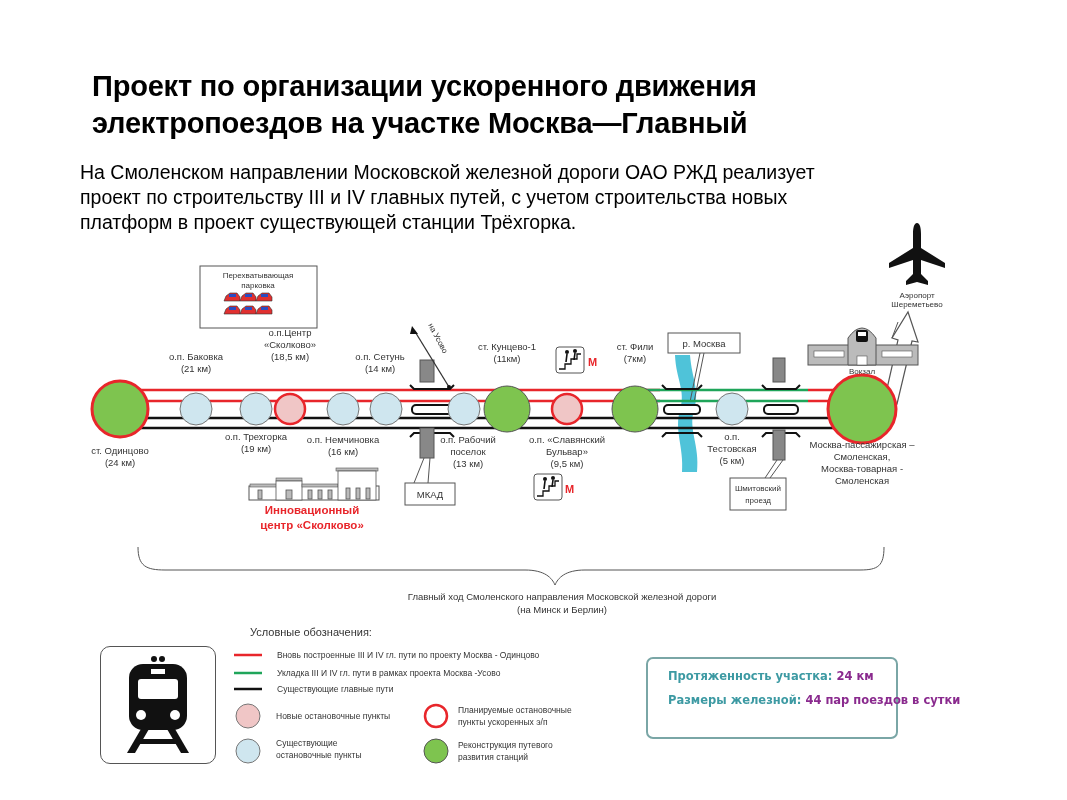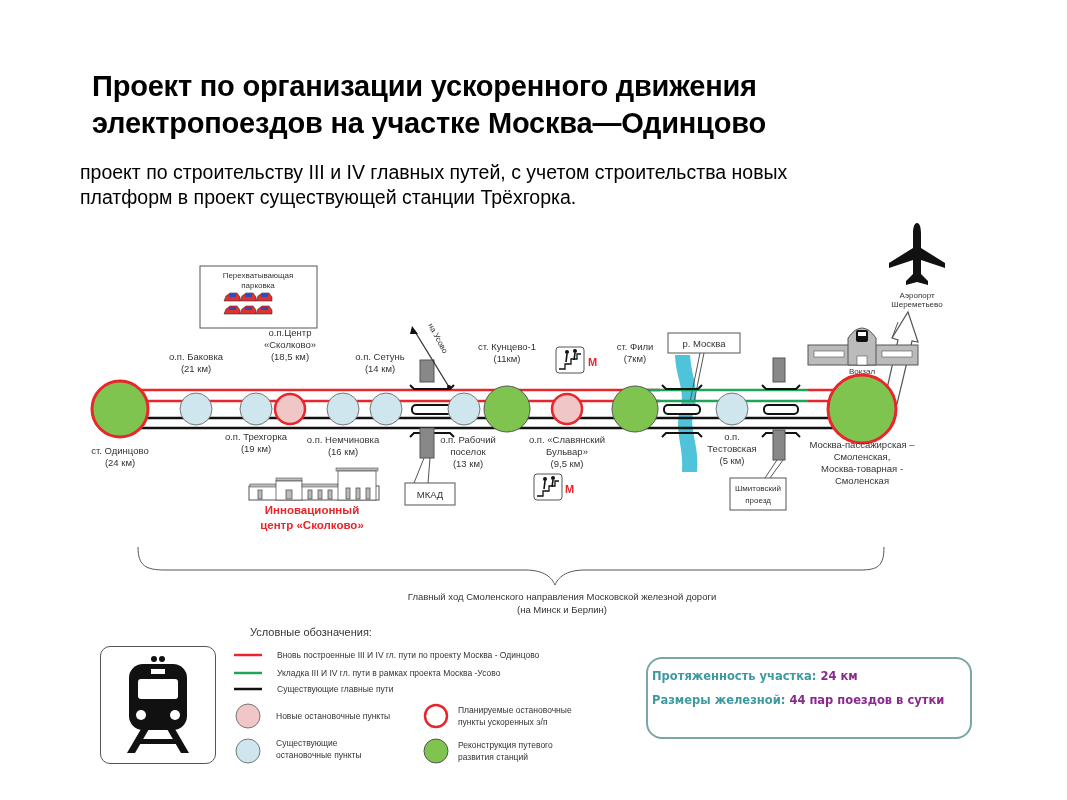--- a/index.html
+++ b/index.html
@@ -6,34 +6,35 @@
   body { width:1067px; height:800px; position:relative; overflow:hidden; font-family:"Liberation Sans", sans-serif; color:#000; }
   .title { position:absolute; left:92px; top:68px; font-size:29px; font-weight:bold; line-height:37px; letter-spacing:-0.2px; }
   .subtitle { position:absolute; left:80px; top:160px; width:880px; font-size:19.5px; line-height:25px; }
   .subtitle div { white-space:nowrap; }
   svg#diagram { position:absolute; left:0; top:0; }
   .lbl { font-family:"Liberation Sans", sans-serif; font-size:9.5px; fill:#333; }
   .lbl-s { font-family:"Liberation Sans", sans-serif; font-size:8px; fill:#333; }
   .lbl-red { font-family:"Liberation Sans", sans-serif; font-size:11.5px; font-weight:bold; fill:#e8262b; }
   .legend-title { font-family:"Liberation Sans", sans-serif; font-size:11px; fill:#333; }
   .legend-text { font-family:"Liberation Sans", sans-serif; font-size:8.5px; fill:#333; }
-  .info-box { position:absolute; left:646px; top:657px; width:326px; height:82px; border:2px solid #7aa6a6; border-radius:16px; box-sizing:border-box; padding:8px 0 0 4px; font-family:"DejaVu Sans", sans-serif; font-size:11.5px; font-weight:bold; }
+  .info-box { position:absolute; left:646px; top:657px; width:252px; height:82px; border:2px solid #7aa6a6; border-radius:7px; box-sizing:border-box; padding:8px 0 0 20px; font-family:"DejaVu Sans", sans-serif; font-size:11.5px; font-weight:bold; }
   .info-row { height:24px; line-height:18px; white-space:nowrap; }
   .info-key { color:#3d9aa3; }
   .info-val { color:#8a2a8e; }
   .train-box { position:absolute; left:100px; top:646px; width:116px; height:118px; border:1.5px solid #555; border-radius:10px; box-sizing:border-box; }
 </style>
 </head>
 <body>
 
 <div class="title">
   <div>Проект по организации ускоренного движения</div>
-  <div>электропоездов на участке Москва—Одинцово</div>
+  <div>электропоездов на участке Москва—Главный</div>
 </div>
 <div class="subtitle">
+  <div>На Смоленском направлении Московской железной дороги ОАО РЖД реализует</div>
   <div>проект по строительству III и IV главных путей,  с учетом строительства новых</div>
   <div>платформ в проект существующей станции Трёхгорка.</div>
 </div>
 
 <svg id="diagram" width="1067" height="800" viewBox="0 0 1067 800">
 
   <g>
     <rect x="200" y="266" width="117" height="62" fill="#fff" stroke="#555" stroke-width="1"></rect>
     <text class="lbl-s" x="258" y="278" text-anchor="middle">Перехватывающая</text>
     <text class="lbl-s" x="258" y="288" text-anchor="middle">парковка</text>

